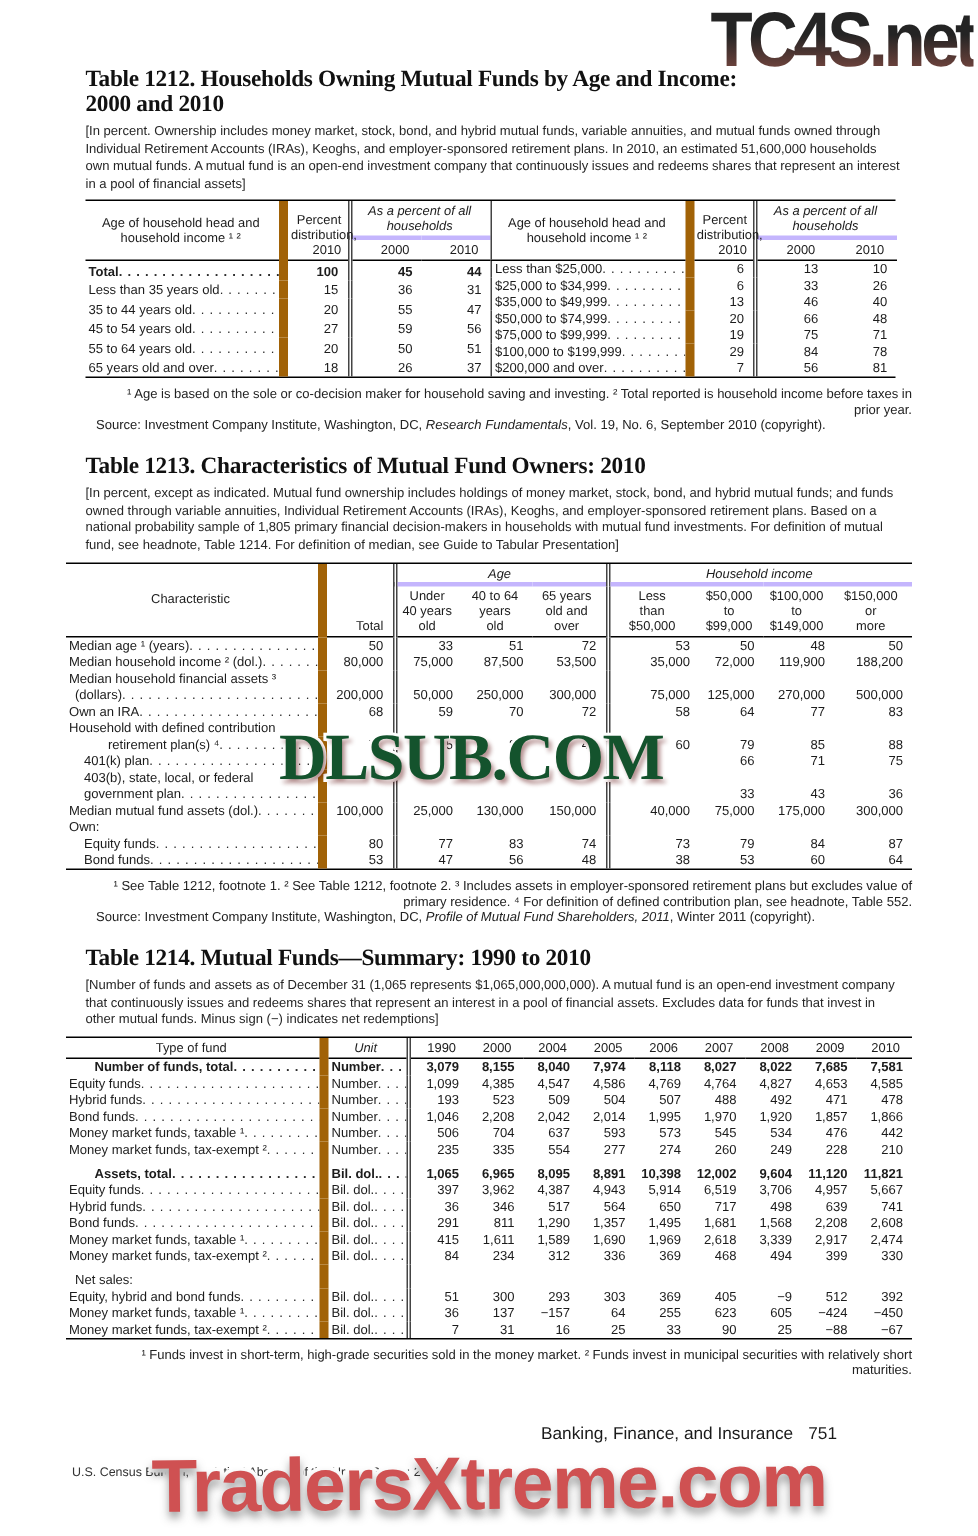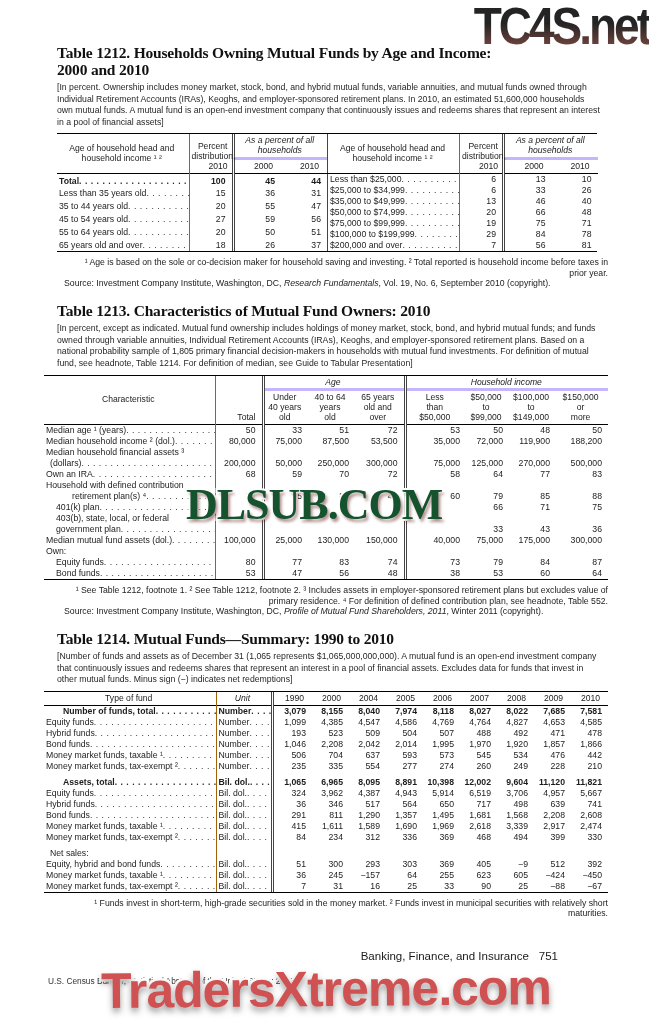--- a/index.html
+++ b/index.html
@@ -22,21 +22,21 @@
   table{border-collapse:collapse;table-layout:fixed;}
   thead{border-bottom:1px solid #000;}
   th{font-weight:normal;font-size:8.6px;line-height:9.8px;padding:2px 4px 1px 2px;vertical-align:bottom;}
   td{font-size:8.7px;line-height:11px;padding:0 6px 0 0;vertical-align:bottom;overflow:hidden;}
   td.num{text-align:right;white-space:nowrap;}
   td.stub{padding:0;}
   .lead{display:flex;align-items:baseline;overflow:hidden;}
   .lbl{white-space:nowrap;}
   .dots{flex:1 1 auto;overflow:hidden;white-space:nowrap;color:#2a2a2a;}
   .dots::before{content:". . . . . . . . . . . . . . . . . . . . . . . . . . . . . . . . . . . . . . . . . .";letter-spacing:0.5px;}
-  .b-r{border-right:1px solid #a16207;}
+  .b-r{border-right:6px solid #a16207;}
   .b-dbl-r{border-right:3px double #444;}
   .bold{font-weight:bold;}
   tr.gap td{padding-top:5px;}
   .ind0{padding-left:2px;}.ind1{padding-left:6px;}.ind2{padding-left:12px;}.ind3{padding-left:19px;}.ind4{padding-left:28px;}
 
   
   th.stub-h{text-align:center;vertical-align:middle;white-space:pre-line;}
   th.pct-h{text-align:right;vertical-align:bottom;white-space:pre-line;padding-right:4px;}
   th.grp-h{text-align:center;border-bottom:3px solid #c4b5fd;font-style:italic;}
   th.yr-h{text-align:right;padding-right:8px;}
@@ -787,21 +787,21 @@
                 <span class="lbl">Equity funds</span>
                 <span class="dots"></span>
               </div>
             </td>
             <td class="stub b-dbl-r">
               <div class="lead ind0">
                 <span class="lbl">Bil. dol.</span>
                 <span class="dots"></span>
               </div>
             </td>
-            <td class="num">324</td>
+            <td class="num">397</td>
             <td class="num">3,962</td>
             <td class="num">4,387</td>
             <td class="num">4,943</td>
             <td class="num">5,914</td>
             <td class="num">6,519</td>
             <td class="num">3,706</td>
             <td class="num">4,957</td>
             <td class="num">5,667</td>
           </tr>
           <tr>
@@ -947,21 +947,21 @@
                 <span class="dots"></span>
               </div>
             </td>
             <td class="stub b-dbl-r">
               <div class="lead ind0">
                 <span class="lbl">Bil. dol.</span>
                 <span class="dots"></span>
               </div>
             </td>
             <td class="num">36</td>
-            <td class="num">245</td>
+            <td class="num">137</td>
             <td class="num">−157</td>
             <td class="num">64</td>
             <td class="num">255</td>
             <td class="num">623</td>
             <td class="num">605</td>
             <td class="num">−424</td>
             <td class="num">−450</td>
           </tr>
           <tr>
             <td class="stub b-r">

